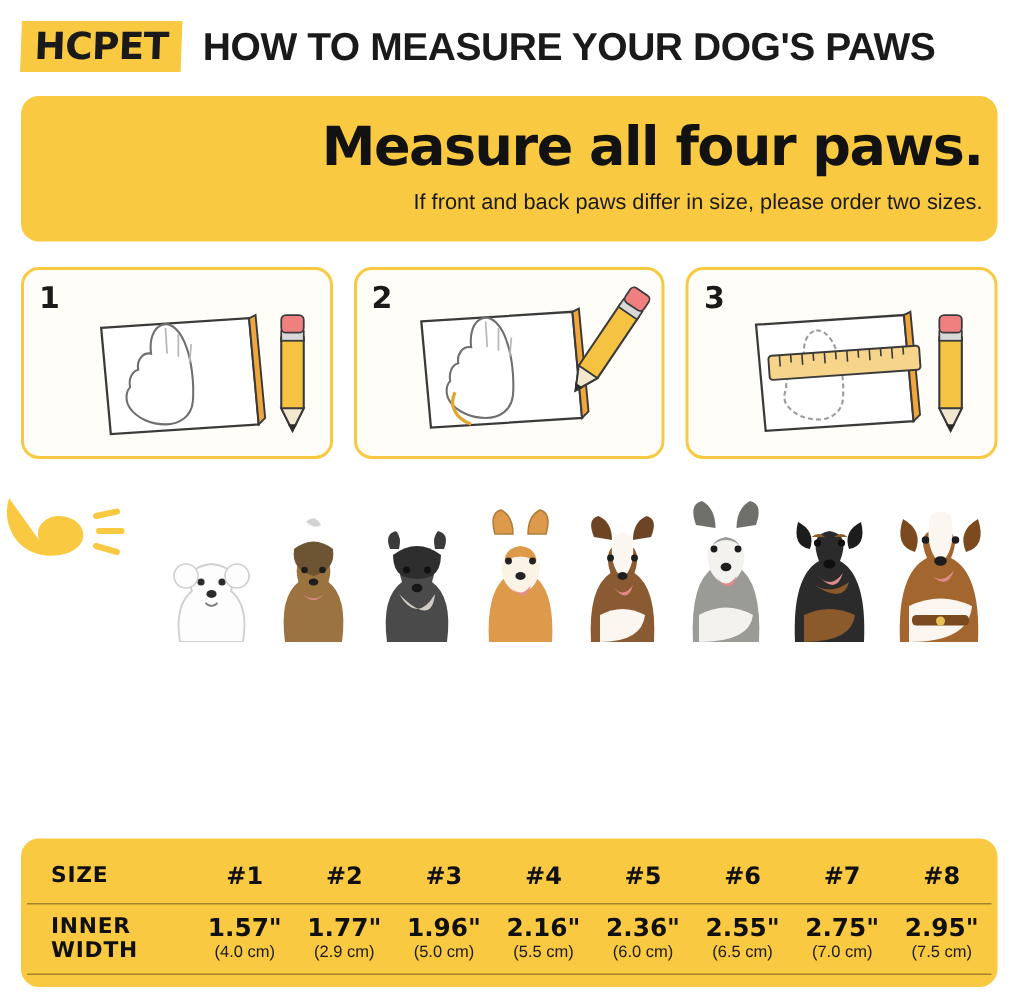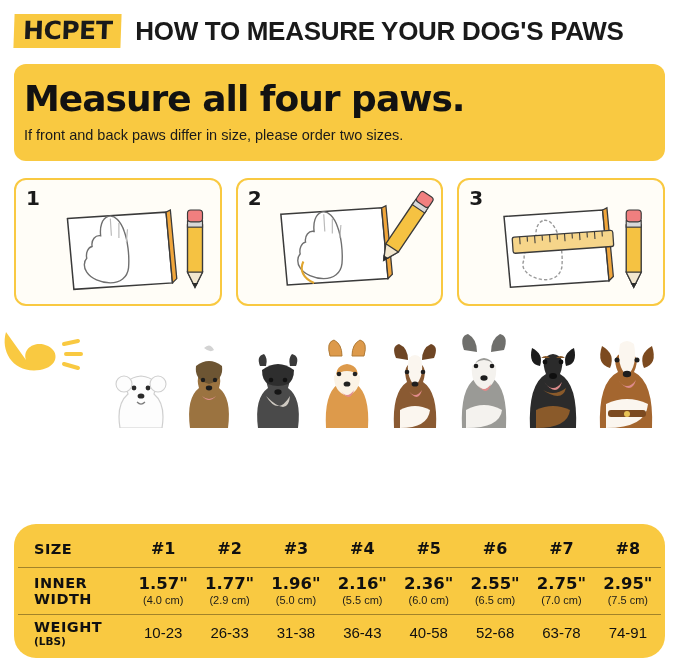--- a/index.html
+++ b/index.html
@@ -35,21 +35,21 @@
     letter-spacing: -0.3px;
     white-space: nowrap;
   }
 
   
   .callout {
     margin: 6px 14px 0 14px;
     background: #f9c941;
     border-radius: 12px;
     padding: 16px 10px 18px 10px;
-    text-align: left;
+    text-align: right;
   }
   .callout-title {
     font-size: 36px;
     font-weight: 900;
     color: #121212;
     letter-spacing: -1px;
     line-height: 1.05;
     font-family: "DejaVu Sans", sans-serif;
   }
   .callout-sub {
@@ -94,21 +94,21 @@
     position: absolute;
     bottom: 0;
   }
 
   
   .table-wrap {
     position: absolute;
     left: 14px; right: 14px;
     bottom: 8px;
     background: #f9c941;
-    border-radius: 22px;
+    border-radius: 12px;
     padding: 6px 4px 8px 4px;
   }
   table {
     width: 100%;
     border-collapse: collapse;
     table-layout: fixed;
   }
   td, th { text-align: center; vertical-align: middle; }
   .row-divider td { border-bottom: 1.5px solid rgba(0,0,0,0.35); }
   .lbl {
@@ -385,31 +385,17 @@
               </div>
             </td>
         <td>
               <div class="cell-inner">
           <div class="val-main">2.95"</div>
           <div class="val-sub">(7.5 cm)</div>
               </div>
             </td>
       </tr>
 
-      <tr>
-        <td class="lbl">
-          <span>WEIGHT</span>
-          <small>(LBS)</small>
-        </td>
-        <td class="cell-weight">10-23</td>
-        <td class="cell-weight">26-33</td>
-        <td class="cell-weight">31-38</td>
-        <td class="cell-weight">36-43</td>
-        <td class="cell-weight">40-58</td>
-        <td class="cell-weight">52-68</td>
-        <td class="cell-weight">63-78</td>
-        <td class="cell-weight">74-91</td>
-      </tr>
     </tbody>
       </table>
   </div>
 
 </div>
 
 </body></html>

